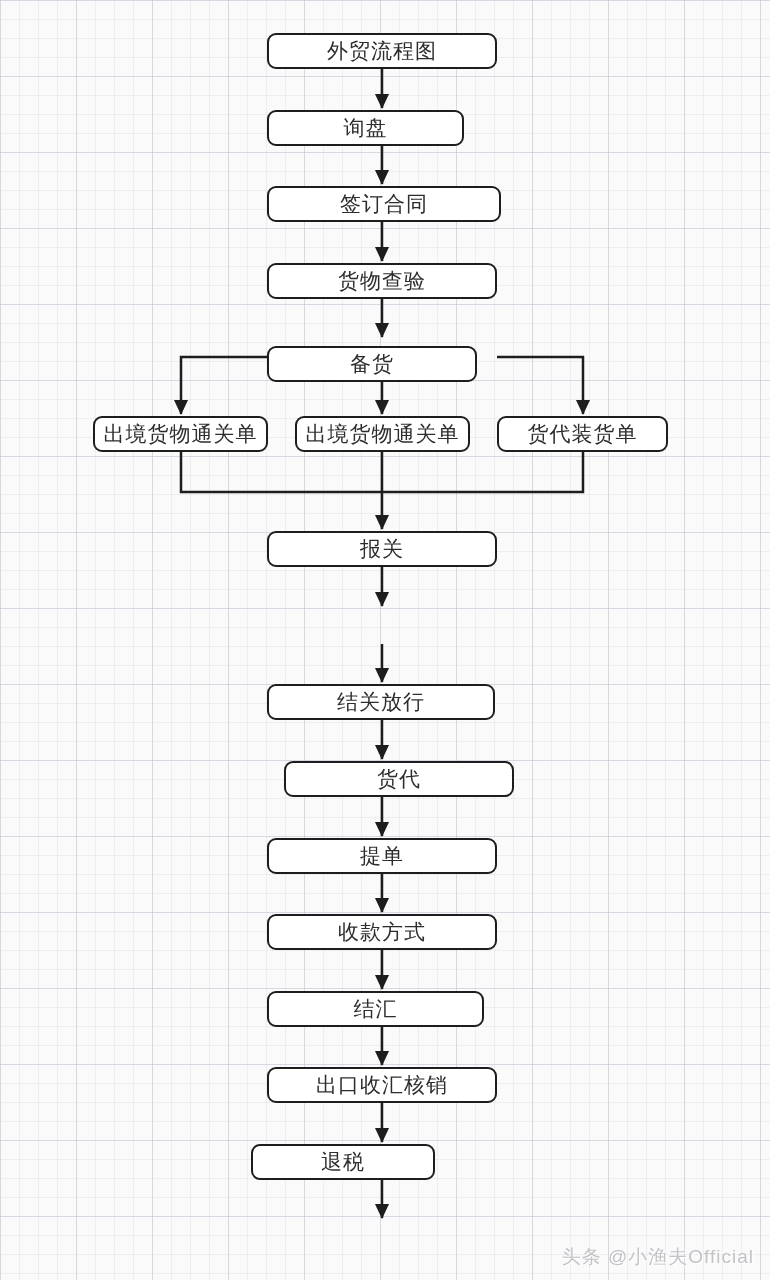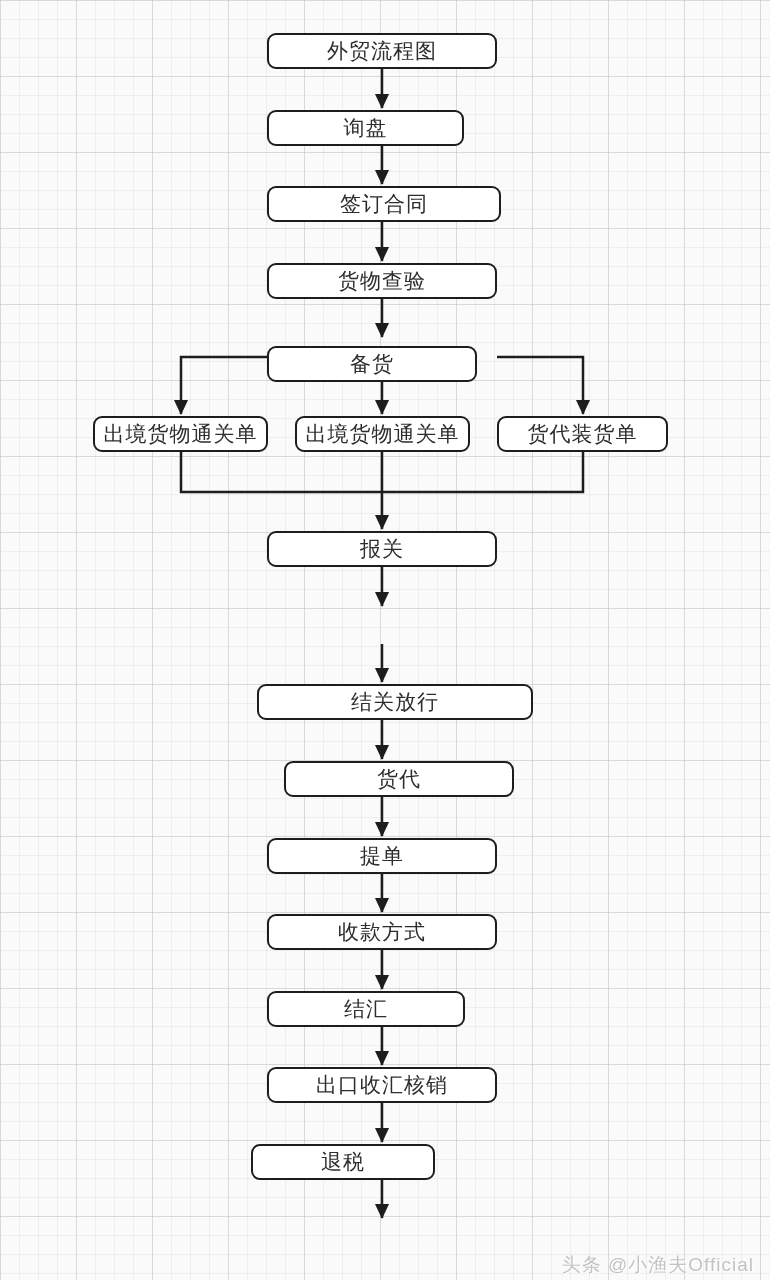--- a/index.html
+++ b/index.html
@@ -33,21 +33,21 @@
     align-items: center;
     justify-content: center;
     font-size: 21px;
     color: #2d2d2d;
     letter-spacing: 1px;
     white-space: nowrap;
   }
   .watermark {
     position: absolute;
     right: 16px;
-    bottom: 2px;
+    bottom: 10px;
     font-size: 19px;
     letter-spacing: 1px;
     color: #c3c3c7;
     text-shadow: 1px 1px 0 #ffffff;
   }
 </style>
 </head>
 <body>
 
 <div class="canvas">
@@ -84,23 +84,23 @@
   <div class="node" style="left:267px;top:110px;width:197px">询盘</div>
   <div class="node" style="left:267px;top:186px;width:234px">签订合同</div>
   <div class="node" style="left:267px;top:263px;width:230px">货物查验</div>
   <div class="node" style="left:267px;top:346px;width:210px">备货</div>
 
   <div class="node" style="left:93px;top:416px;width:175px">出境货物通关单</div>
   <div class="node" style="left:295px;top:416px;width:175px">出境货物通关单</div>
   <div class="node" style="left:497px;top:416px;width:171px">货代装货单</div>
 
   <div class="node" style="left:267px;top:531px;width:230px">报关</div>
-  <div class="node" style="left:257px;top:684px;width:276px">结关放行</div>
+  <div class="node" style="left:267px;top:684px;width:228px">结关放行</div>
   <div class="node" style="left:284px;top:761px;width:230px">货代</div>
   <div class="node" style="left:267px;top:838px;width:230px">提单</div>
   <div class="node" style="left:267px;top:914px;width:230px">收款方式</div>
-  <div class="node" style="left:267px;top:991px;width:198px">结汇</div>
+  <div class="node" style="left:267px;top:991px;width:217px">结汇</div>
   <div class="node" style="left:267px;top:1067px;width:230px">出口收汇核销</div>
   <div class="node" style="left:251px;top:1144px;width:184px">退税</div>
 
   <div class="watermark">头条 @小渔夫Official</div>
 
 </div>
 
 </body></html>

